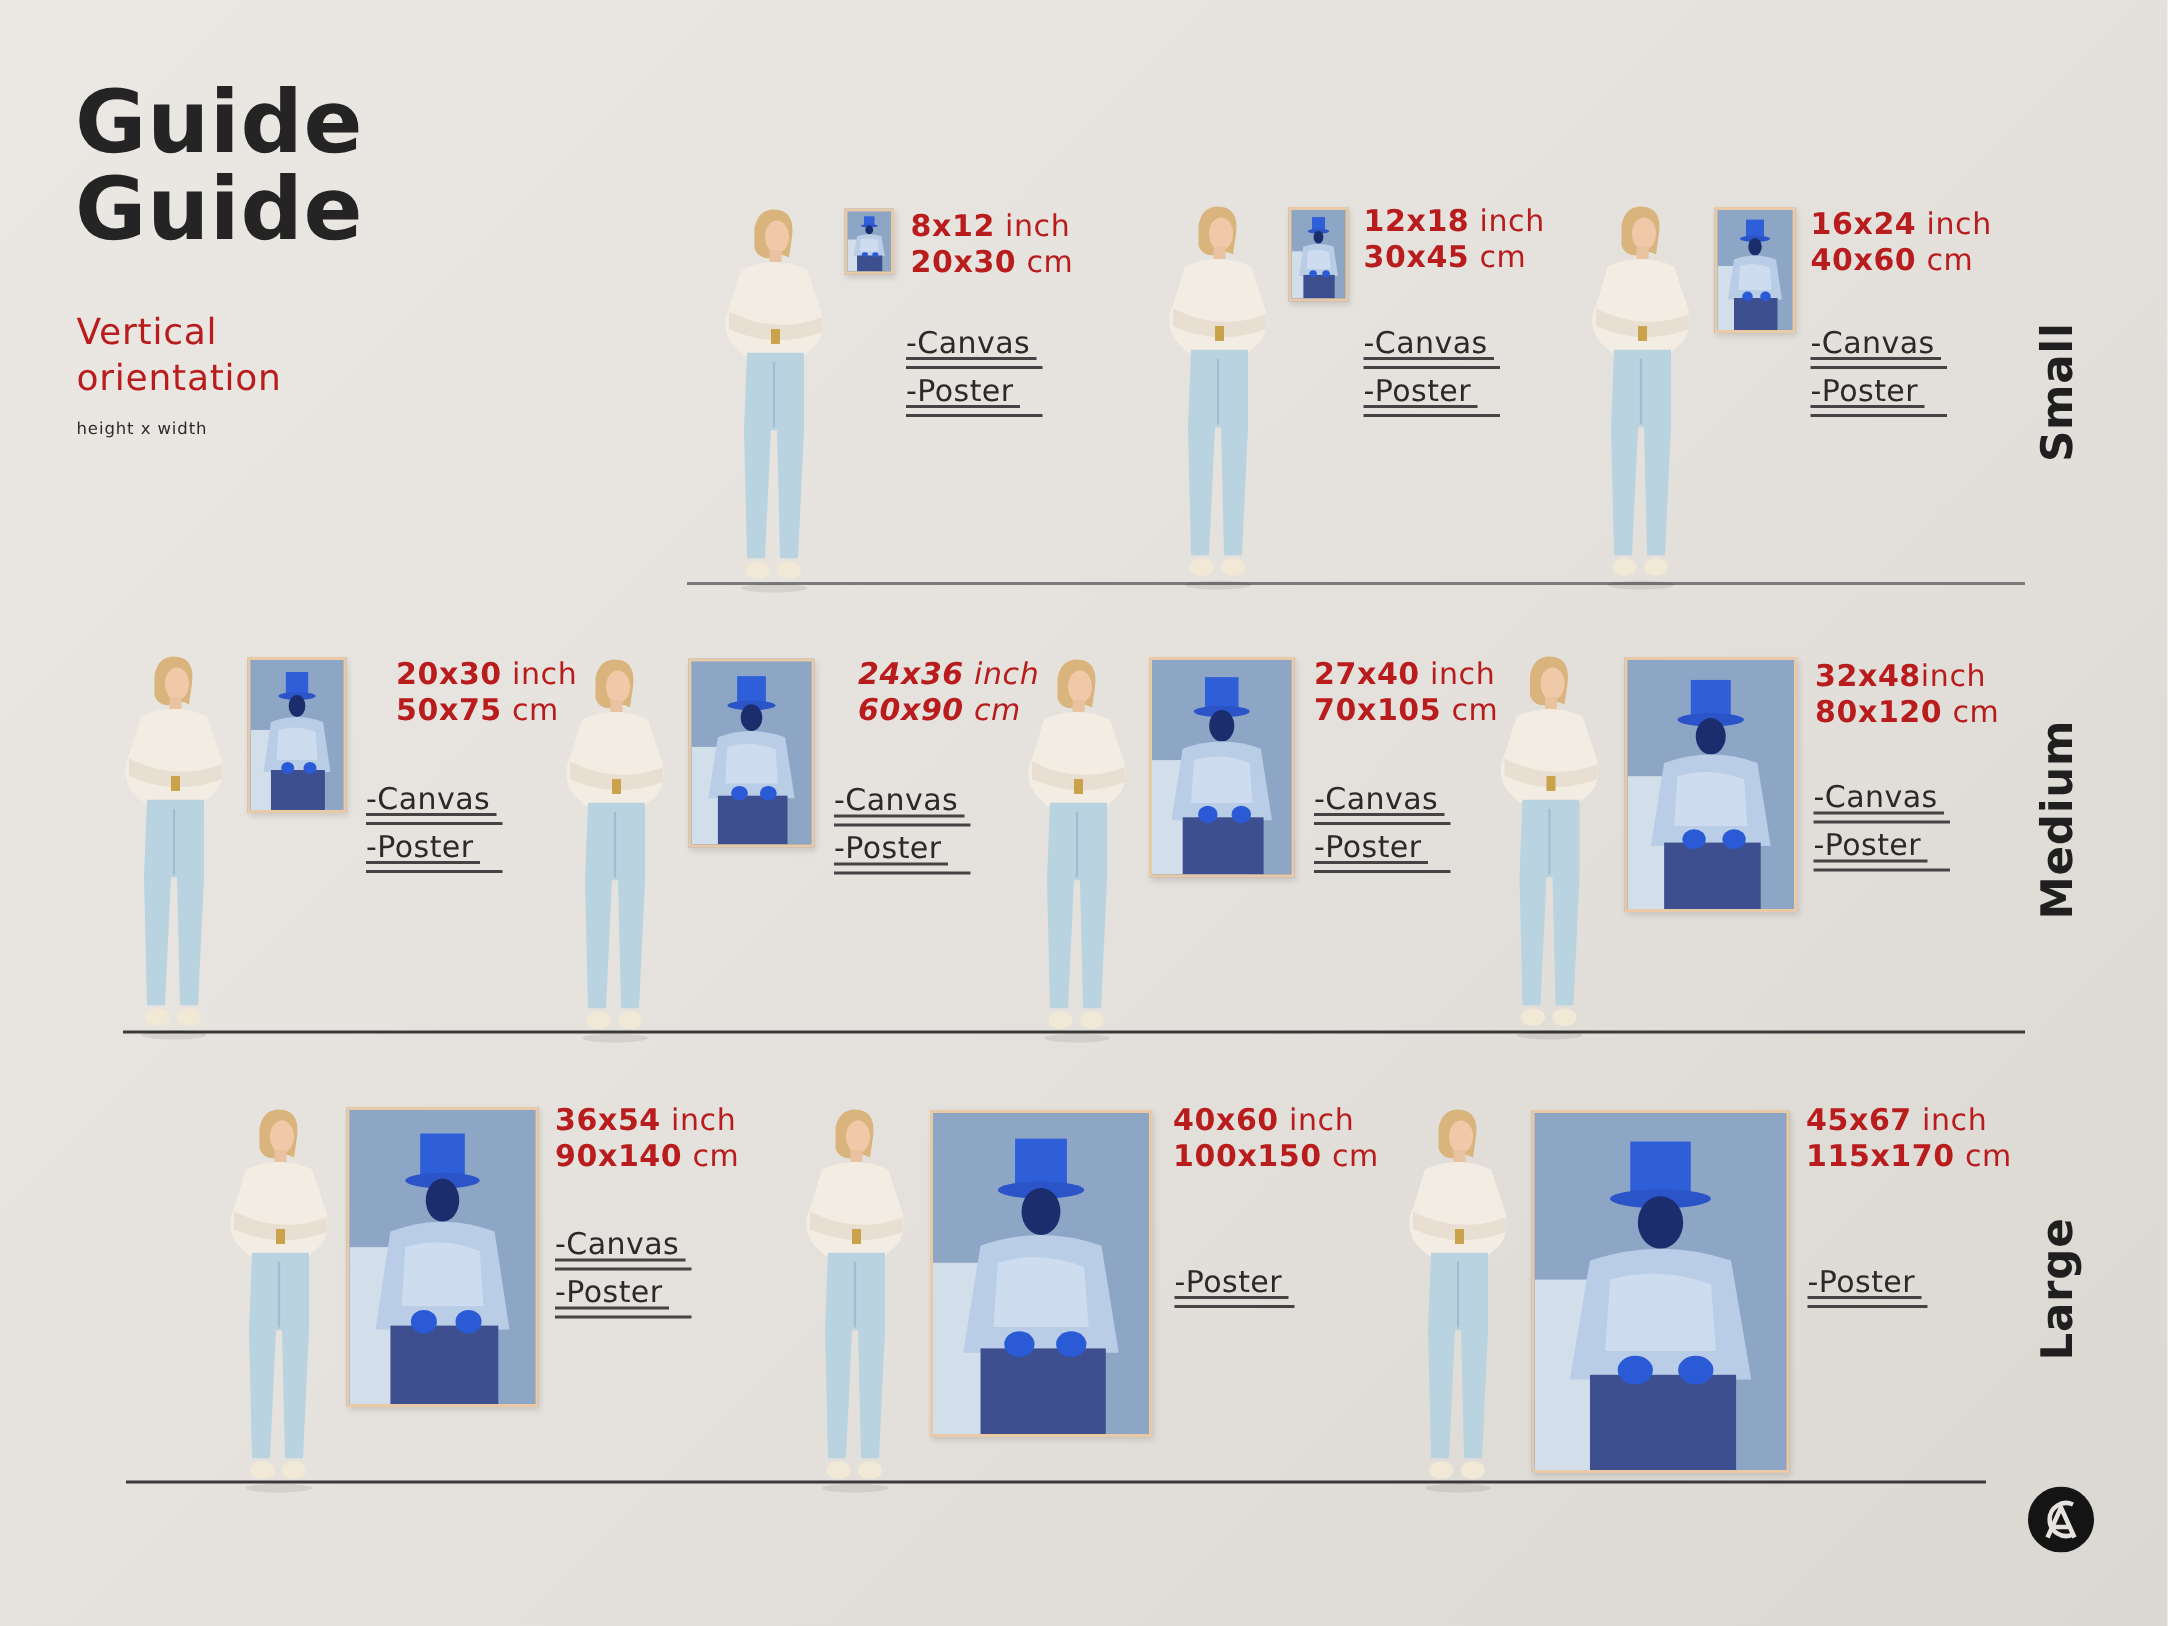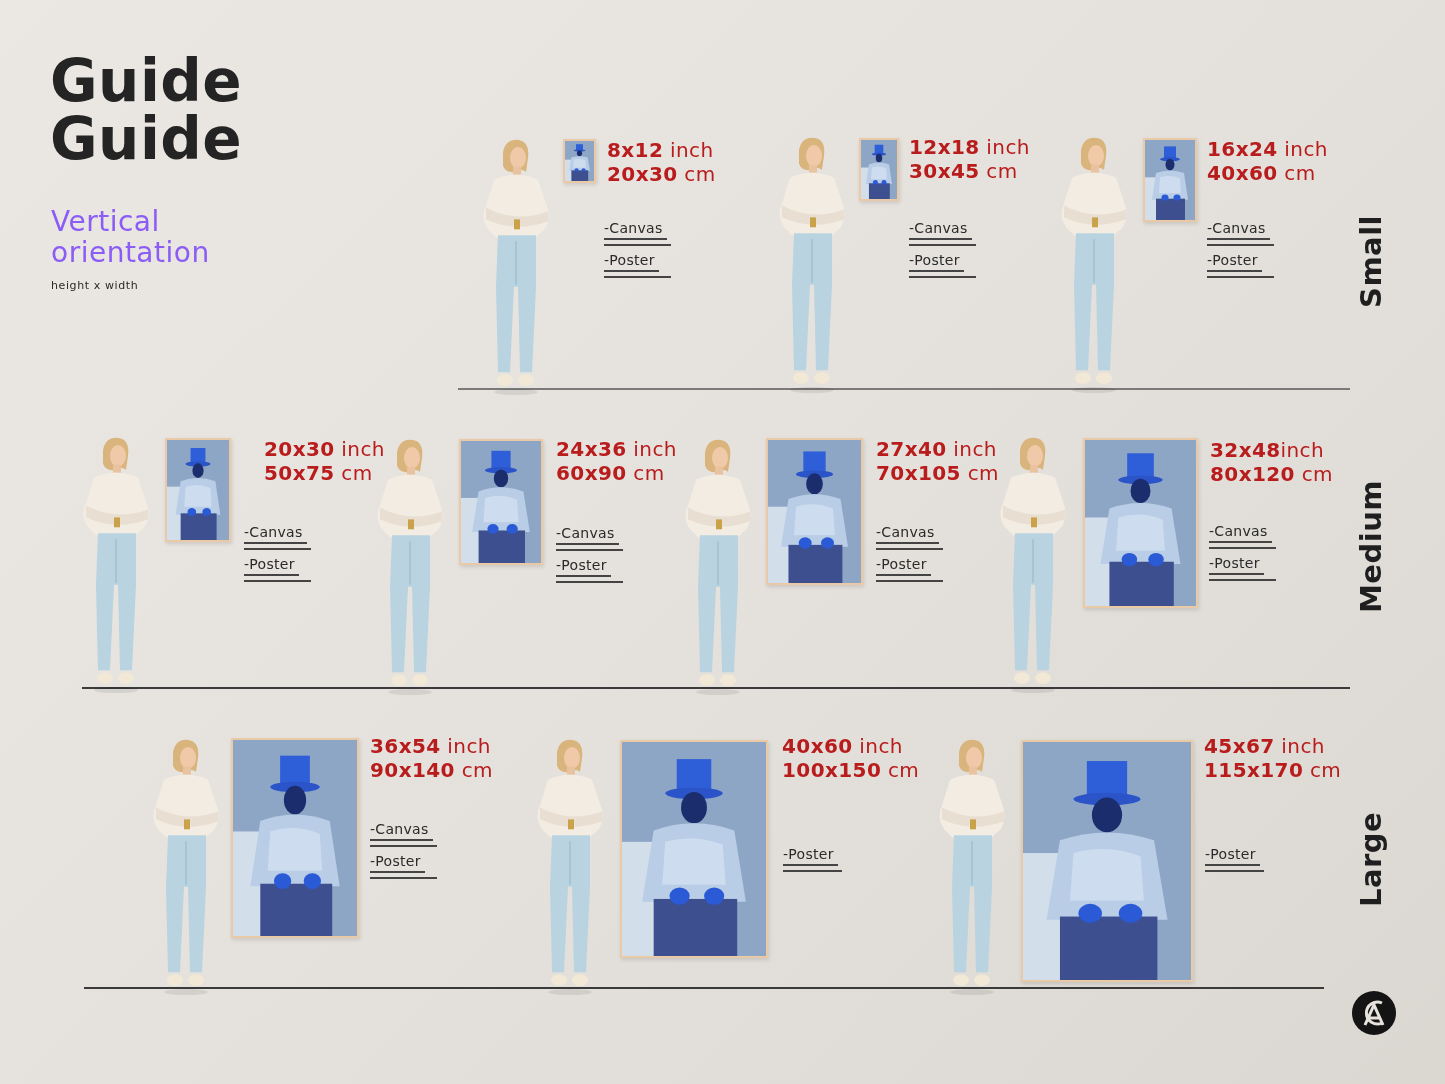--- a/index.html
+++ b/index.html
@@ -13,21 +13,21 @@
   .abs { position: absolute; }
 
   
   .title {
     left: 50px; top: 52px;
     font-size: 58px; font-weight: bold; line-height: 58px;
     letter-spacing: 0.5px; color: #242424;
   }
   .subtitle {
     left: 51px; top: 206px;
-    font-size: 28px; line-height: 31px; color: #8b5cf6; letter-spacing: 0.5px;
+    font-size: 24px; line-height: 31px; color: #b91c1c; letter-spacing: 0.5px;
   }
   .note {
     left: 51px; top: 279px;
     font-size: 11px; color: #2a2a2a; letter-spacing: 0.6px;
   }
 
   
   .ground { height: 1.5px; background: #3a3a3a; }
   .ground.light { background: #7a7a7a; }
 
@@ -41,21 +41,21 @@
     background: #8ea6c6;
     box-shadow: 0 0 0 1px #b69a7a inset, 1px 2px 4px rgba(0,0,0,0.12);
     overflow: hidden;
   }
   .art svg { width: 100%; height: 100%; display: block; }
 
   
   .size { font-size: 20px; line-height: 24px; color: #b91c1c; letter-spacing: 0.4px; white-space: nowrap; }
   .size b { font-weight: bold; }
   .size .unit { font-weight: normal; }
-  .links { font-size: 14px; line-height: 24px; color: #2a2a2a; letter-spacing: 0.3px; }
+  .links { font-size: 20px; line-height: 24px; color: #2a2a2a; letter-spacing: 0.3px; }
   .links div { display: inline-block; border-bottom: 2px solid #444; padding-right: 4px; line-height: 20px; margin-bottom: 4px; }
   .links .row { display: block; }
 
   
   .cat {
     font-size: 29px; font-weight: bold; color: #1f1f1f;
     transform: rotate(-90deg); transform-origin: left top;
     white-space: nowrap; letter-spacing: 0.5px;
   }
 
@@ -306,21 +306,21 @@
 
   <path d="M22 62 Q50 52 78 62 L86 112 L14 112 Z" fill="#b9cde6"></path>
   <path d="M30 70 Q50 64 70 72 L72 100 L28 100 Z" fill="#d6e2f2" opacity="0.7"></path>
 
   <rect x="22" y="110" width="58" height="40" fill="#3d4f8e"></rect>
 
   <ellipse cx="40" cy="108" rx="7" ry="6" fill="#2a5ad6"></ellipse>
   <ellipse cx="64" cy="108" rx="7" ry="6" fill="#2a5ad6"></ellipse>
 </svg>
 </div>
-<div class="abs size" style="left:556px; top:437px;">
+<div class="abs size" style="left:572px; top:437px;font-style:italic;">
   <div><b>24x36</b> <span class="unit">inch</span></div>
   <div><b>60x90</b> <span class="unit">cm</span></div>
 </div>
 <div class="abs links" style="left:556px; top:523px;">
   <div class="row"><div>-Canvas</div></div>
   <div class="row"><div>-Poster</div></div>
 </div>
 
 <div class="abs person" style="left:678px; top:438px; height:258px;">
 <svg viewBox="0 0 80 260" preserveAspectRatio="none">

